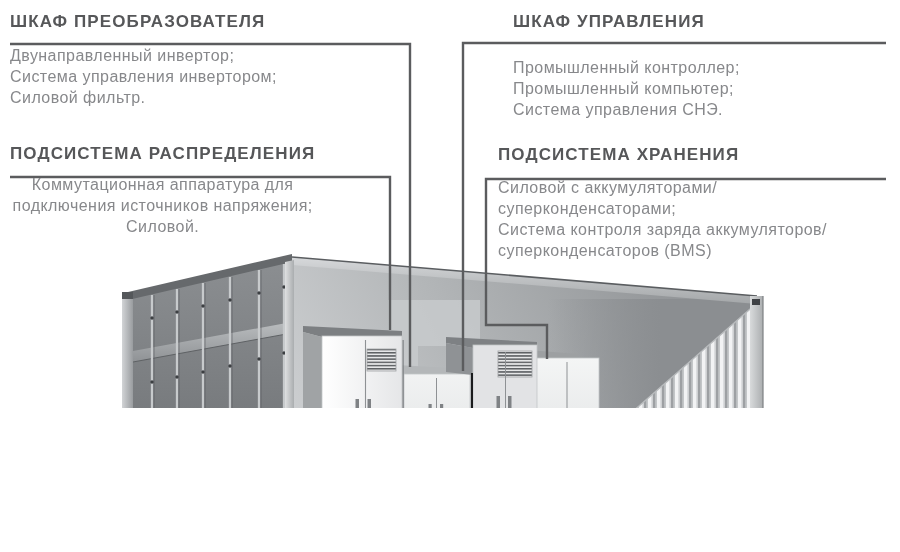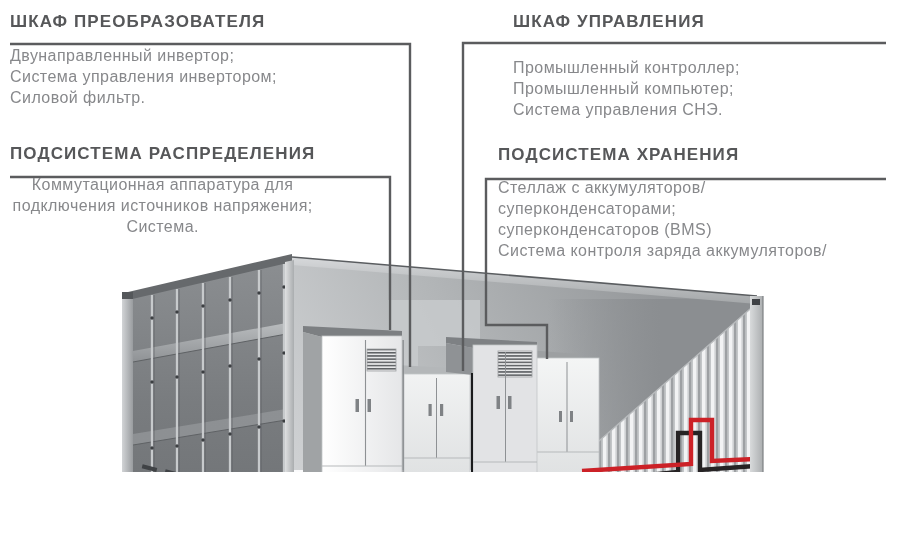--- a/index.html
+++ b/index.html
@@ -1,17 +1,17 @@
 <!DOCTYPE html>
 <html><head>
 <meta charset="utf-8">
 <style>
   html,body{margin:0;padding:0;background:#ffffff;}
   .canvas{
-    position:relative;width:900px;height:472px;background:#ffffff;overflow:hidden;
+    position:relative;width:900px;height:408px;background:#ffffff;overflow:hidden;
     font-family:"Liberation Sans","DejaVu Sans",sans-serif;
   }
   .illustration{position:absolute;left:0;top:0;width:900px;height:552px;}
   .callout{position:absolute;}
   .callout h2{
     margin:0;font-size:17px;font-weight:bold;color:#565759;
     letter-spacing:1.1px;line-height:20px;white-space:nowrap;
   }
   .callout .body{margin-top:10px;}
   .callout .line{
@@ -273,27 +273,27 @@
       <div class="line">Промышленный компьютер;</div>
       <div class="line">Система управления СНЭ.</div>
     </div>
   </div>
 
   <div class="callout co-dist">
     <h2>ПОДСИСТЕМА РАСПРЕДЕЛЕНИЯ</h2>
     <div class="body">
       <div class="line">Коммутационная аппаратура для</div>
       <div class="line">подключения источников напряжения;</div>
-      <div class="line">Система.</div>
+      <div class="line">Силовой.</div>
     </div>
   </div>
 
   <div class="callout co-stor">
     <h2>ПОДСИСТЕМА ХРАНЕНИЯ</h2>
     <div class="body">
-      <div class="line">Стеллаж с аккумуляторов/</div>
+      <div class="line">Силовой с аккумуляторами/</div>
       <div class="line">суперконденсаторами;</div>
+      <div class="line">Система контроля заряда аккумуляторов/</div>
       <div class="line">суперконденсаторов (BMS)</div>
-      <div class="line">Система контроля заряда аккумуляторов/</div>
     </div>
   </div>
 
 </div>
 
 </body></html>

